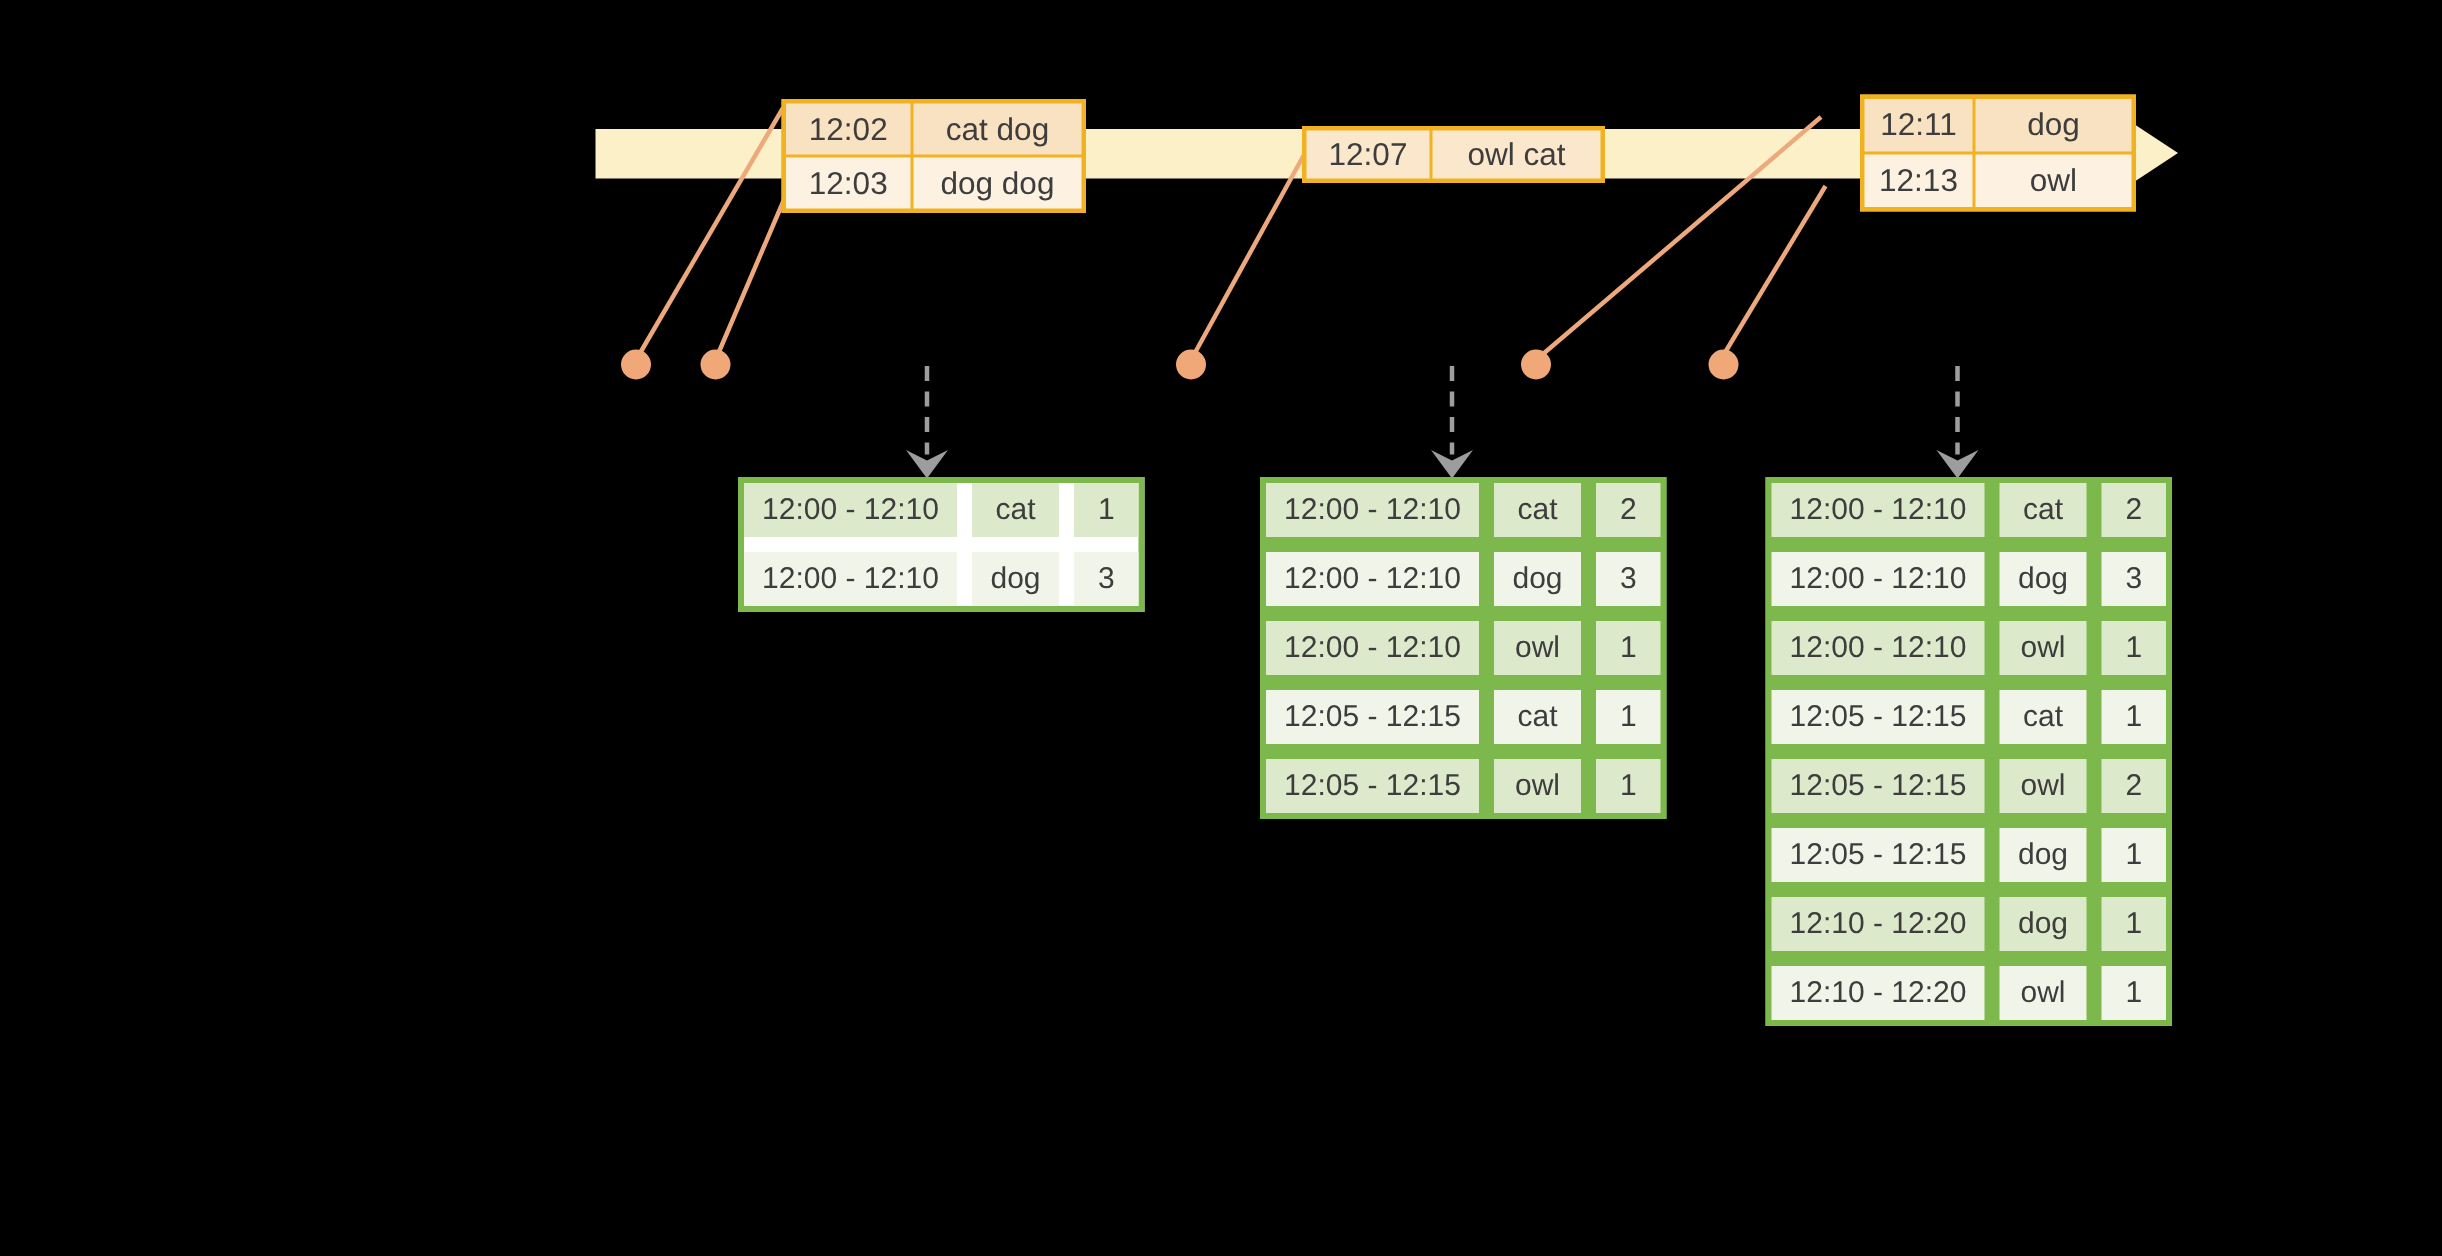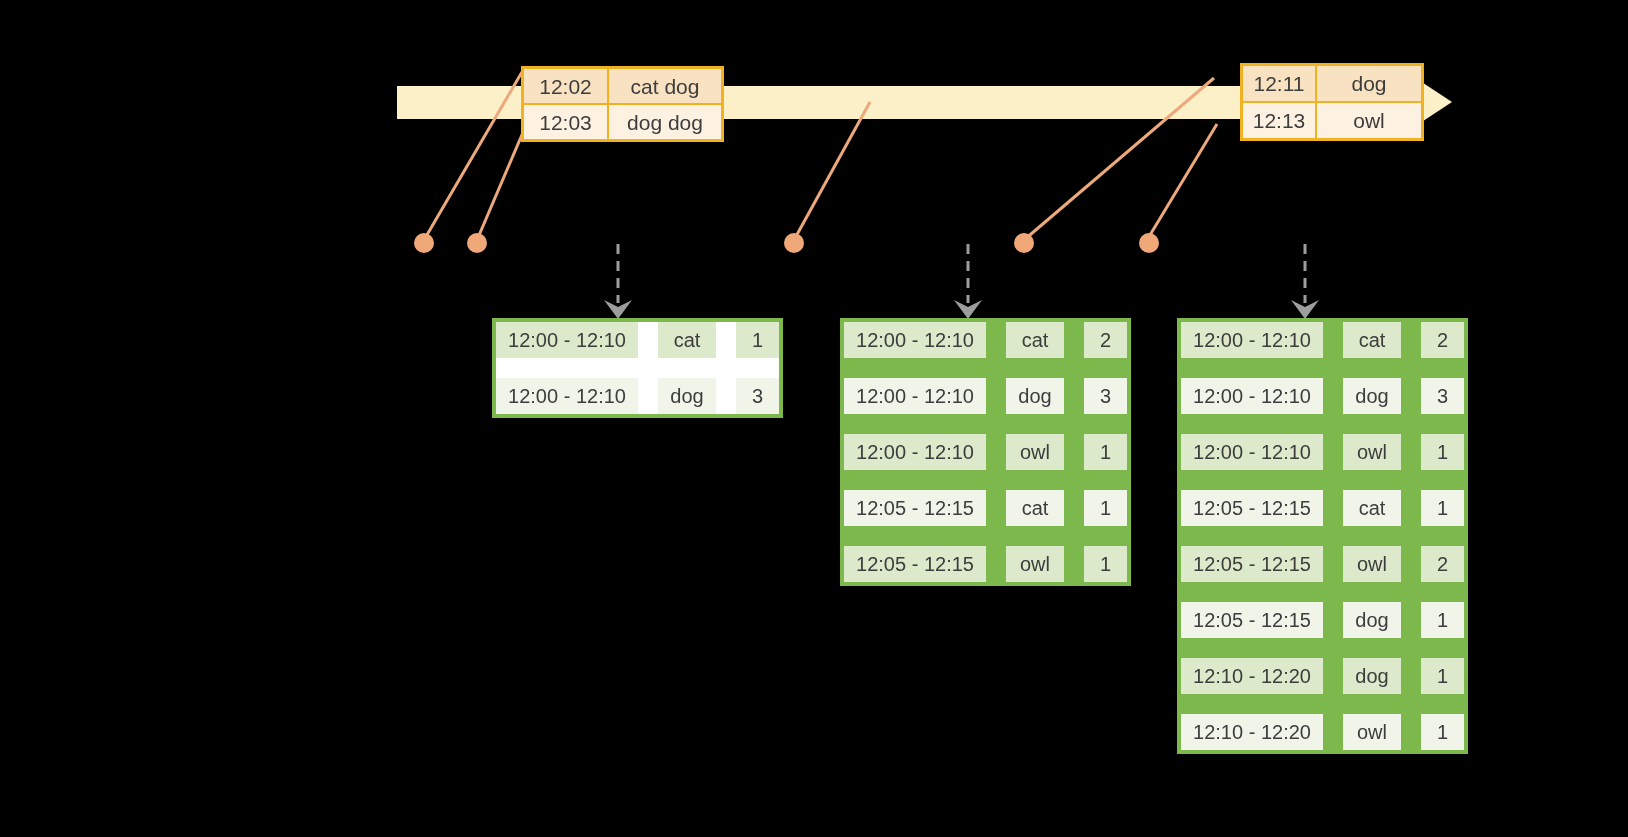--- a/index.html
+++ b/index.html
@@ -20,21 +20,21 @@
   }
   .ebox1 { left:521px; top:66px;  grid-template-columns:83px 112px; grid-auto-rows:34px; }
   .ebox2 { left:868px; top:84px;  grid-template-columns:82px 112px; grid-auto-rows:32px; }
   .ebox3 { left:1240px; top:63px; grid-template-columns:72px 104px; grid-auto-rows:35px; }
   .fill-dark  { background:#f9e2c1; }
   .fill-light { background:#fdf2e1; }
   .fill-mid   { background:#fbe7cb; }
 
   
   .rtable {
-    position:absolute; top:318px; display:grid; gap:20px;
+    position:absolute; top:318px; display:grid; gap:10px;
     grid-template-columns:142px 58px 43px; grid-auto-rows:36px;
     border:4px solid #7cb84b;
   }
   .rt1 { left:492px;  background:#ffffff; }
   .rt2 { left:840px;  background:#7cb84b; }
   .rt3 { left:1177px; background:#7cb84b; }
   .rtable .cell {
     display:flex; align-items:center; justify-content:center;
     font-size:20px; line-height:1;
   }
@@ -79,20 +79,24 @@
     </g>
   </svg>
 
   <div class="ebox ebox1">
     <div class="cell fill-dark">12:02</div>
     <div class="cell fill-dark">cat dog</div>
     <div class="cell fill-light">12:03</div>
     <div class="cell fill-light">dog dog</div>
   </div>
 
+  <div class="ebox ebox2">
+    <div class="cell fill-mid">12:07</div>
+    <div class="cell fill-mid">owl cat</div>
+  </div>
 
   <div class="ebox ebox3">
     <div class="cell fill-dark">12:11</div>
     <div class="cell fill-dark">dog</div>
     <div class="cell fill-light">12:13</div>
     <div class="cell fill-light">owl</div>
   </div>
 
   <div class="rtable rt1">
     <div class="cell ra">12:00 - 12:10</div>

